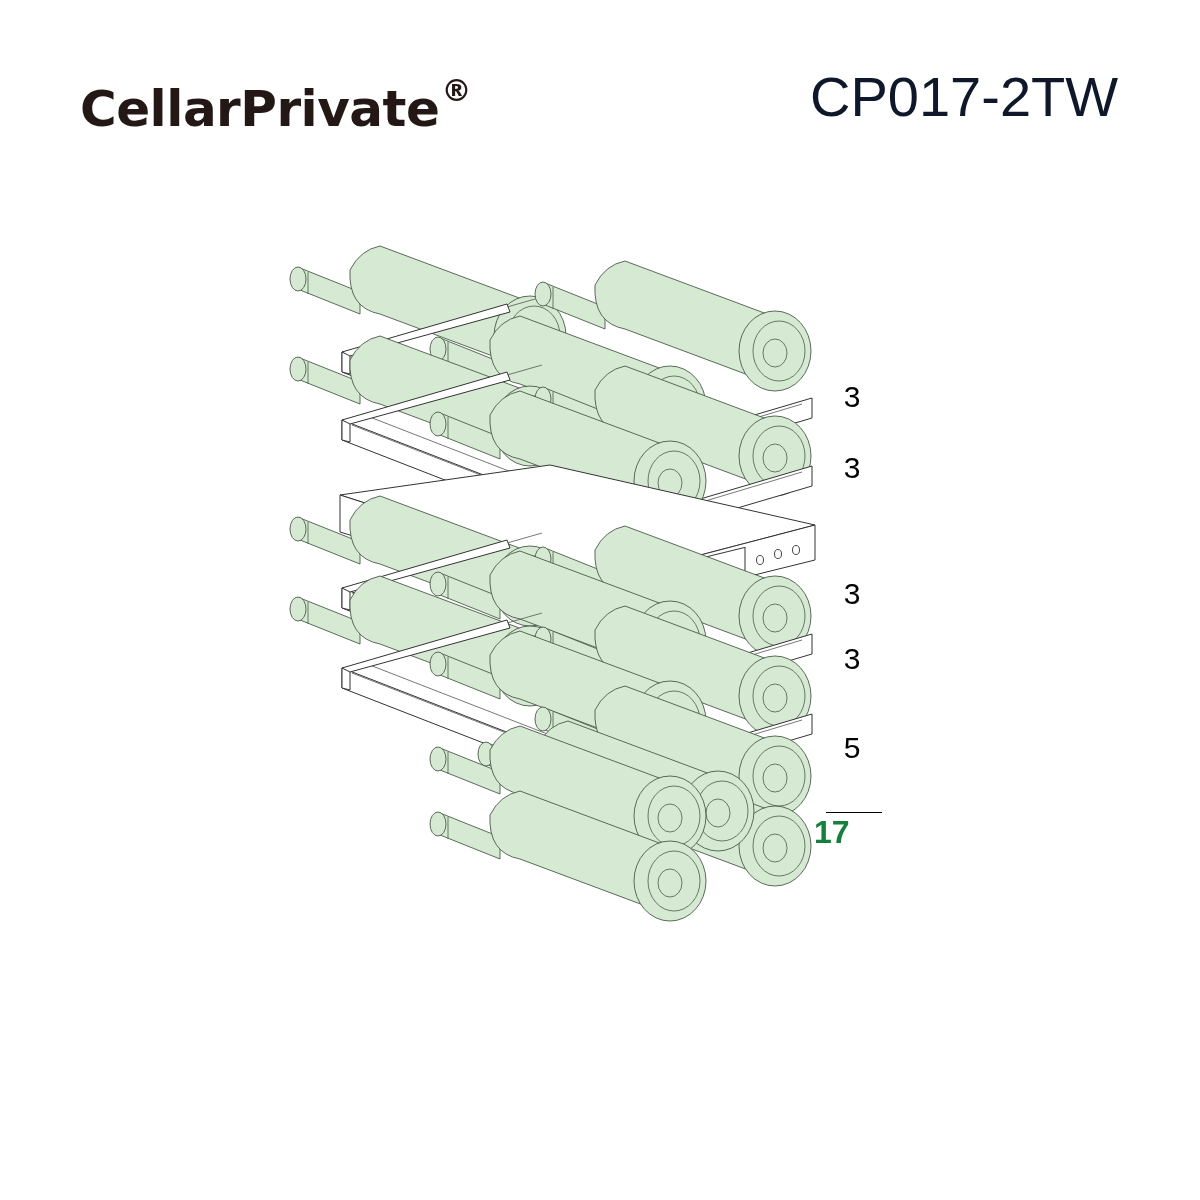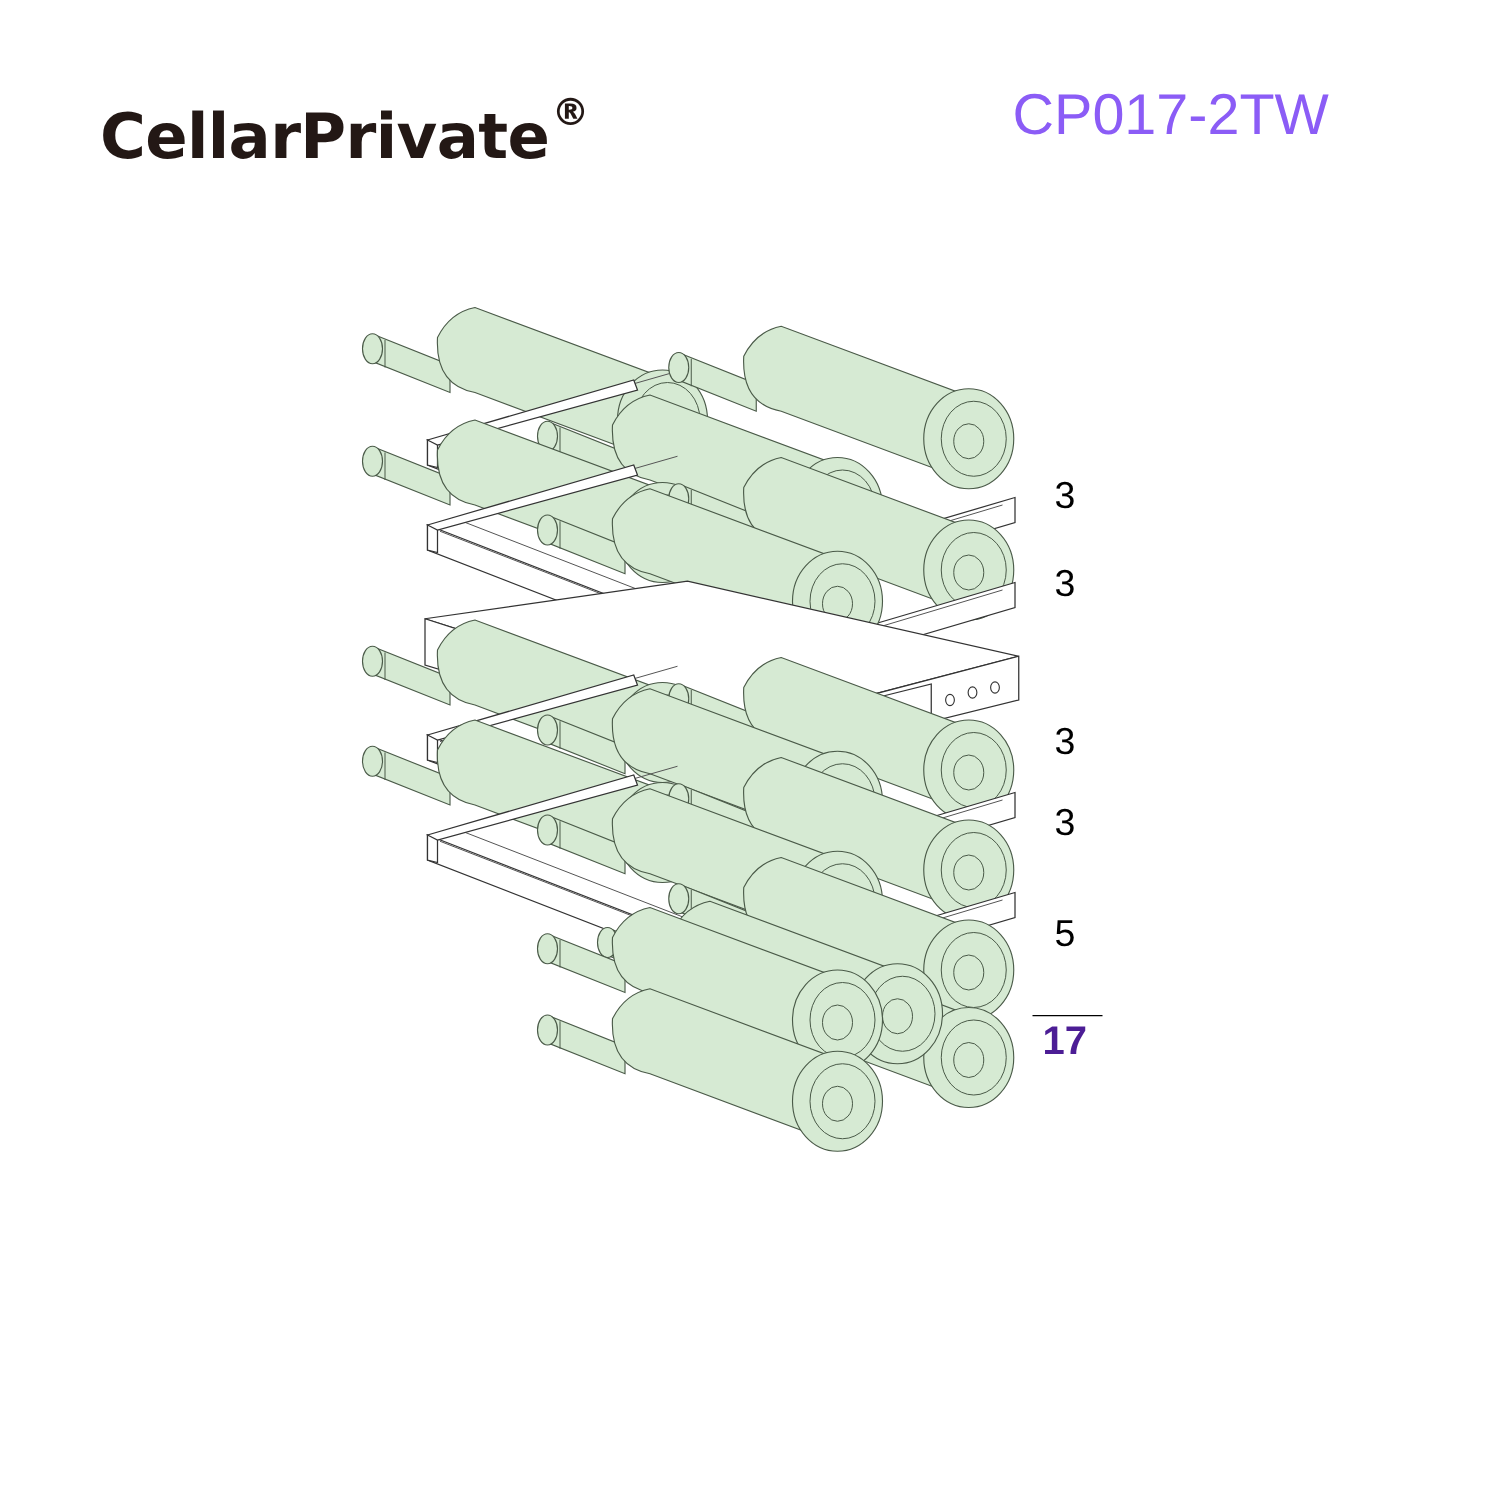--- a/index.html
+++ b/index.html
@@ -1,22 +1,22 @@
 <!DOCTYPE html>
 <html><head>
 <meta charset="utf-8">
 <style>
   html, body { margin: 0; padding: 0; background: #ffffff; }
   body { width: 1200px; height: 1200px; position: relative; overflow: hidden; font-family: "Liberation Sans", sans-serif; }
   .brand { position: absolute; left: 80px; top: 52px; font-family: "DejaVu Sans", sans-serif; font-weight: bold; font-size: 50px; color: #231815; letter-spacing: -0.5px; margin-top: 28px; }
   .brand sup { font-size: 30px; position: relative; top: -4px; margin-left: 2px; vertical-align: top; line-height: 1; }
-  .model { position: absolute; left: 810px; top: 64px; font-family: "Liberation Sans", sans-serif; font-size: 46px; color: #8b5cf6; }
+  .model { position: absolute; left: 810px; top: 64px; font-family: "Liberation Sans", sans-serif; font-size: 56px; color: #0f172a; }
   .count { position: absolute; left: 840px; width: 24px; text-align: center; font-family: "Liberation Sans", sans-serif; font-size: 30px; color: #000; }
   .total-line { position: absolute; left: 826px; top: 812px; width: 56px; height: 1px; background: #000; }
-  .total { position: absolute; left: 834px; top: 814px; font-family: "Liberation Sans", sans-serif; font-weight: bold; font-size: 32px; color: #4c1d95; }
+  .total { position: absolute; left: 814px; top: 814px; font-family: "Liberation Sans", sans-serif; font-weight: bold; font-size: 32px; color: #15803d; }
   svg.diagram { position: absolute; left: 0; top: 0; }
   .rack { fill: #ffffff; stroke: #333; stroke-width: 1; }
   .rack-inner { fill: none; stroke: #555; stroke-width: 0.8; }
   .bottle { fill: #d6ead3; stroke: #4a5a48; stroke-width: 0.9; }
   .bottle-line { fill: none; stroke: #4a5a48; stroke-width: 0.8; }
   .ctrl { fill: #ffffff; stroke: #333; stroke-width: 1; }
   .hole { fill: #fff; stroke: #333; stroke-width: 0.9; }
 </style>
 </head>
 <body>

